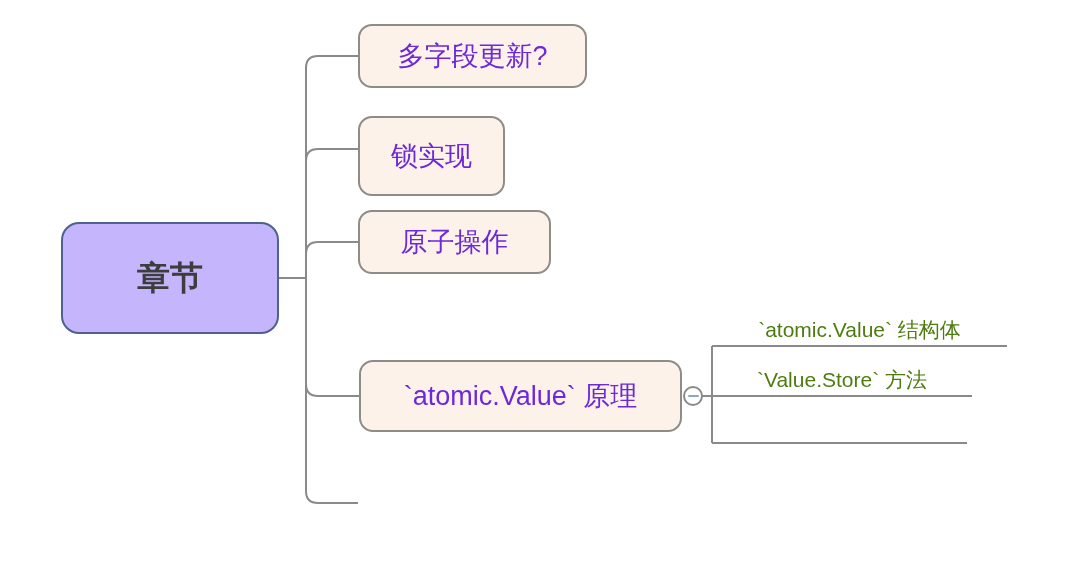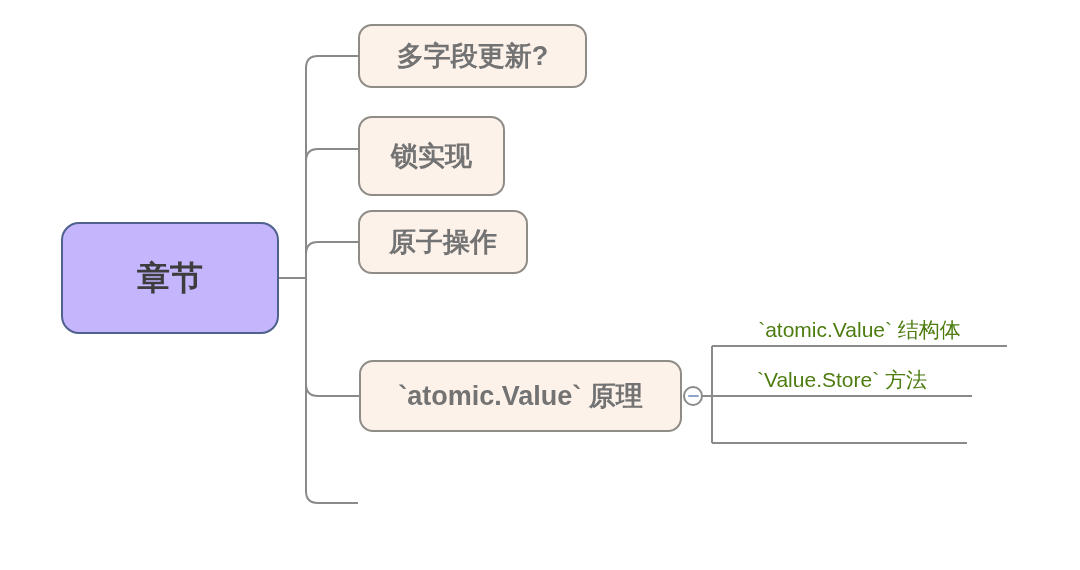--- a/index.html
+++ b/index.html
@@ -20,21 +20,21 @@
   .node.root{
     background:#c4b5fd;
     border:2.5px solid #4f618c;
     border-radius:18px;
     font-size:33px;font-weight:700;color:#3d3d3d;
   }
   .node.branch{
     background:#fdf2ea;
     border:2px solid #8f8b87;
     border-radius:14px;
-    font-size:27px;font-weight:700;color:#737373;
+    font-size:27px;font-weight:400;color:#6d28d9;
   }
   .leaf{
     position:absolute;z-index:2;
     display:flex;align-items:flex-end;justify-content:center;
     box-sizing:border-box;
     font-size:21px;font-weight:500;color:#4d7c0f;
     white-space:nowrap;
   }
   .collapse-btn{
     position:absolute;z-index:3;
@@ -69,21 +69,21 @@
       <path d="M 712 443 L 967 443"></path>
     </g>
   </svg>
 
   <div class="node root" style="left:61px;top:222px;width:218px;height:112px;">章节</div>
 
   <div class="node branch" style="left:358px;top:24px;width:229px;height:64px;">多字段更新?</div>
 
   <div class="node branch" style="left:358px;top:116px;width:147px;height:80px;">锁实现</div>
 
-  <div class="node branch" style="left:358px;top:210px;width:170px;height:64px;">原子操作</div>
+  <div class="node branch" style="left:358px;top:210px;width:193px;height:64px;">原子操作</div>
 
   <div class="node branch" style="left:359px;top:360px;width:323px;height:72px;">`atomic.Value` 原理</div>
 
 
   <div class="collapse-btn" style="left:683px;top:386px;">
     <span class="dash"></span>
   </div>
 
   <div class="leaf" style="left:712px;top:312px;width:295px;height:32px;">`atomic.Value` 结构体</div>
 

